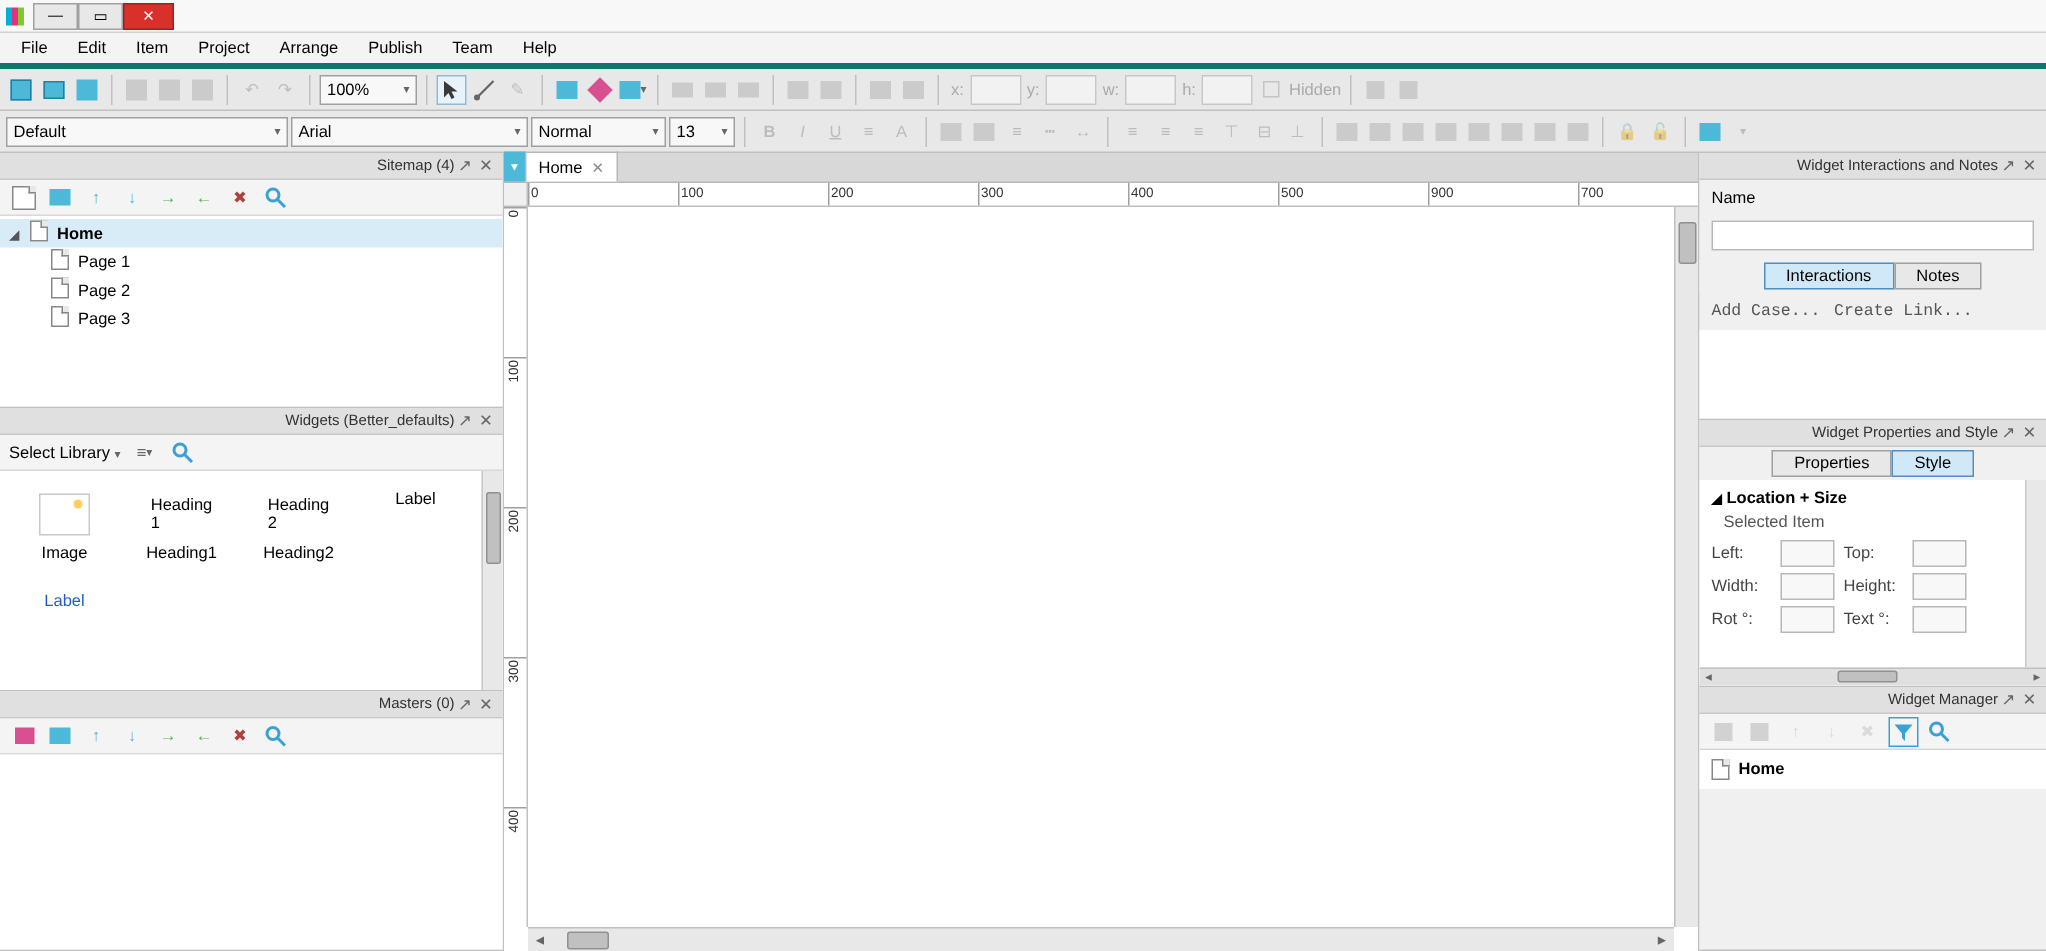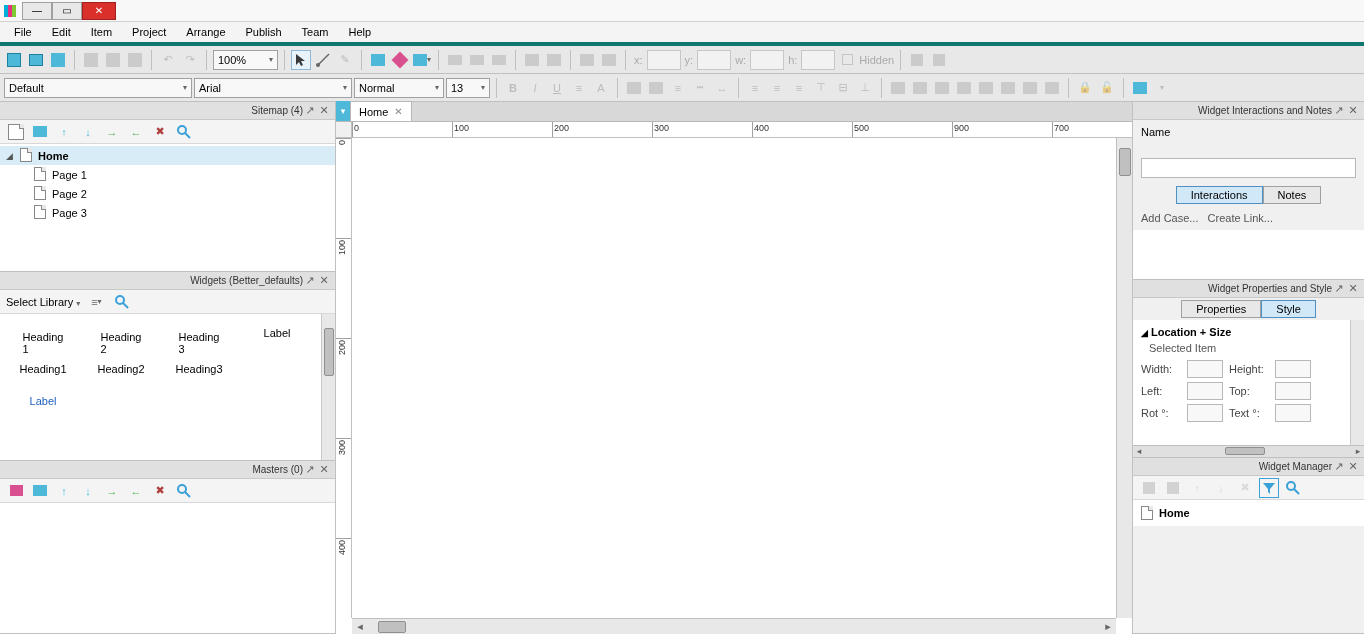--- a/index.html
+++ b/index.html
@@ -75,21 +75,21 @@
 .scroll-v { position: absolute; right: 0; top: 36px; bottom: 16px; width: 16px; background: #e8e8e8; border-left: 1px solid #c0c0c0; }
 .scroll-v .thumb { width: 12px; height: 28px; background: #c0c0c0; border: 1px solid #909090; margin: 10px auto 0; border-radius: 2px; }
 
 
 .name-row { padding: 6px 8px; }
 .name-row input { width: 100%; height: 20px; border: 1px solid #b8b8b8; padding: 0 4px; }
 .tab-strip { display: flex; justify-content: center; gap: 0; padding: 2px 0; background: #f0f0f0; }
 .tab-btn { padding: 2px 14px; border: 1px solid #a0a0a0; background: #e8e8e8; cursor: pointer; }
 .tab-btn.active { background: #d0e8f8; border-color: #5090c0; }
 .links-row { padding: 6px 8px; color: #555; }
-.links-row span { cursor: pointer; margin-right: 6px; }
+.links-row span { cursor: pointer; margin-right: 6px; font-family: Liberation Mono, monospace; }
 
 .prop-section { padding: 4px 8px; }
 .prop-section .sec-head { font-weight: bold; padding: 2px 0; }
 .prop-row { display: flex; align-items: center; gap: 6px; padding: 2px 0; }
 .prop-row label { width: 40px; color: #444; }
 .prop-row input { width: 36px; height: 18px; border: 1px solid #b8b8b8; background: #f8f8f8; padding: 0 3px; }
 
 .wm-body { padding: 4px; background: #fff; }
 .wm-row { display: flex; align-items: center; gap: 6px; padding: 2px 4px; }
 
@@ -429,36 +429,34 @@
         <div class="tb-btn">
             <svg viewBox="0 0 16 16">
               <circle cx="6" cy="6" r="4" fill="none" stroke="#3aa0d8" stroke-width="2"></circle>
               <line x1="9" y1="9" x2="14" y2="14" stroke="#3aa0d8" stroke-width="2"></line>
             </svg>
           </div>
       </div>
       <div class="panel-body" style="overflow:hidden;position:relative">
         <div class="widget-grid">
           <div class="widget-item">
+            <div class="thumb img-thumb"></div>
+            <span class="lbl">Image</span>
+          </div>
+          <div class="widget-item">
             <div class="thumb" style="border:none">
                 <span>Heading 1</span>
               </div>
             <span class="lbl">Heading1</span>
           </div>
           <div class="widget-item">
             <div class="thumb" style="border:none">
                 <span>Heading 2</span>
               </div>
             <span class="lbl">Heading2</span>
-          </div>
-          <div class="widget-item">
-            <div class="thumb" style="border:none">
-                <span>Heading 3</span>
-              </div>
-            <span class="lbl">Heading3</span>
           </div>
           <div class="widget-item" style="height:30px">
             <span class="lbl">Label</span>
           </div>
           <div class="widget-item" style="height:30px">
             <span class="lbl" style="color:#2060c0">Label</span>
           </div>
         </div>
         <div style="position:absolute;right:0;top:0;bottom:0;width:14px;background:#e8e8e8;border-left:1px solid #c8c8c8">
           <div style="width:10px;height:48px;background:#c0c0c0;border:1px solid #909090;margin:14px auto 0;border-radius:2px"></div>
@@ -559,21 +557,21 @@
 
   <div class="right-col">
 
     <div class="panel" style="height:178px">
       <div class="panel-head">
         <span class="title">Widget Interactions and Notes</span>
         <span class="ctrl">↗</span>
         <span class="ctrl">✕</span>
       </div>
       <div class="name-row">
-        <div style="margin-bottom:20px">Name</div>
+        <div style="margin-bottom:9px">Name</div>
         <input style="">
       </div>
       <div class="tab-strip">
         <div class="tab-btn active">Interactions</div>
         <div class="tab-btn">Notes</div>
       </div>
       <div class="links-row">
         <span>Add Case...</span>
         <span>Create Link...</span>
       </div>
@@ -591,29 +589,29 @@
         <div class="tab-btn active">Style</div>
       </div>
       <div class="panel-body" style="position:relative">
         <div class="prop-section">
           <div class="sec-head">
             <span style="font-size:9px">◢</span>
             <span>Location + Size</span>
           </div>
           <div style="padding:2px 0 4px 8px;color:#555">Selected Item</div>
           <div class="prop-row">
+            <label>Left:</label>
+              <input style="">
+            <label>Top:</label>
+              <input style="">
+          </div>
+          <div class="prop-row">
             <label>Width:</label>
               <input style="">
             <label>Height:</label>
-              <input style="">
-          </div>
-          <div class="prop-row">
-            <label>Left:</label>
-              <input style="">
-            <label>Top:</label>
               <input style="">
           </div>
           <div class="prop-row">
             <label>Rot °:</label>
               <input style="">
             <label>Text °:</label>
               <input style="">
           </div>
         </div>
         <div style="position:absolute;right:0;top:0;bottom:12px;width:14px;background:#e8e8e8;border-left:1px solid #c8c8c8"></div>

